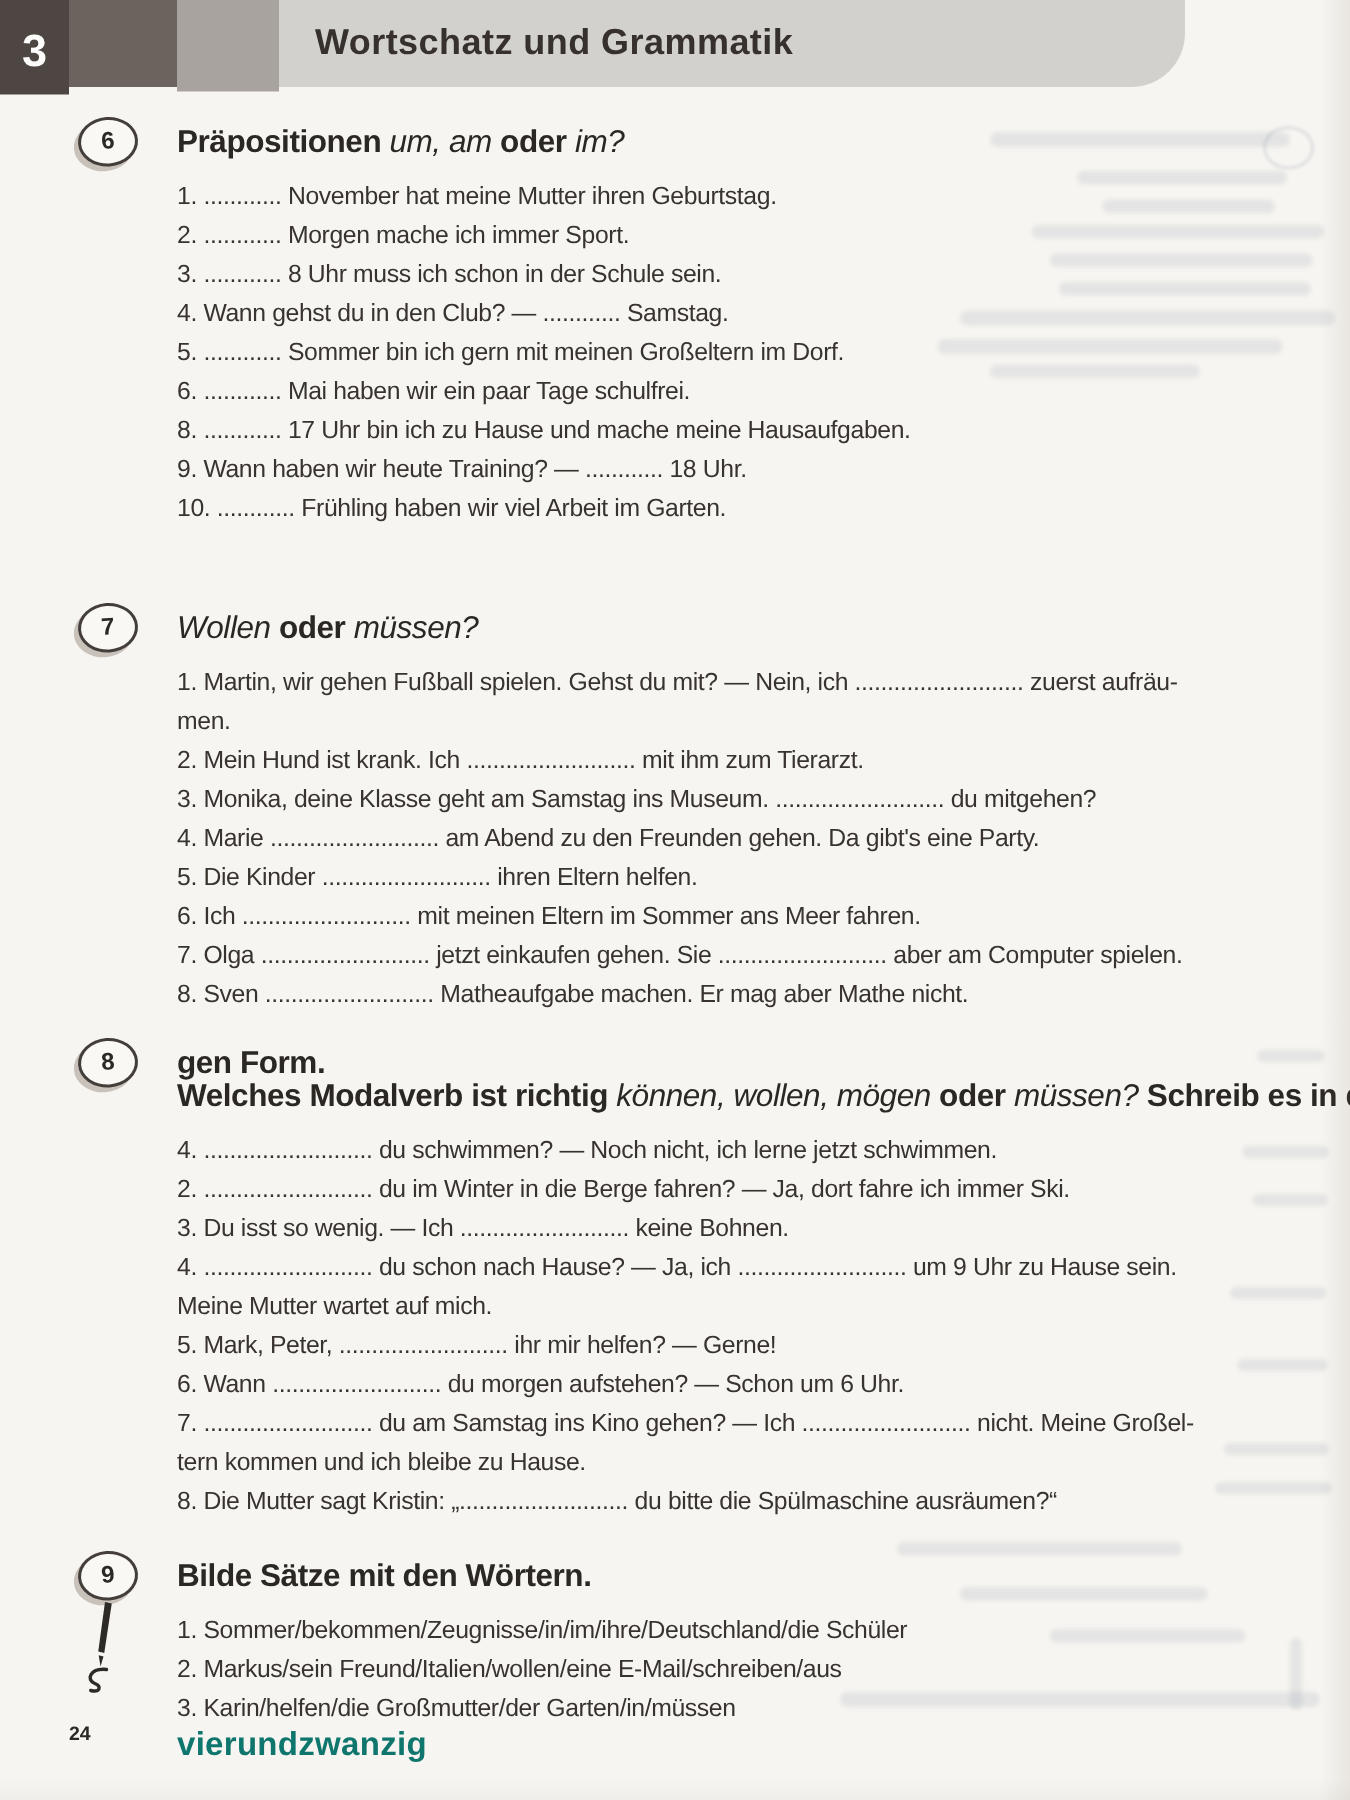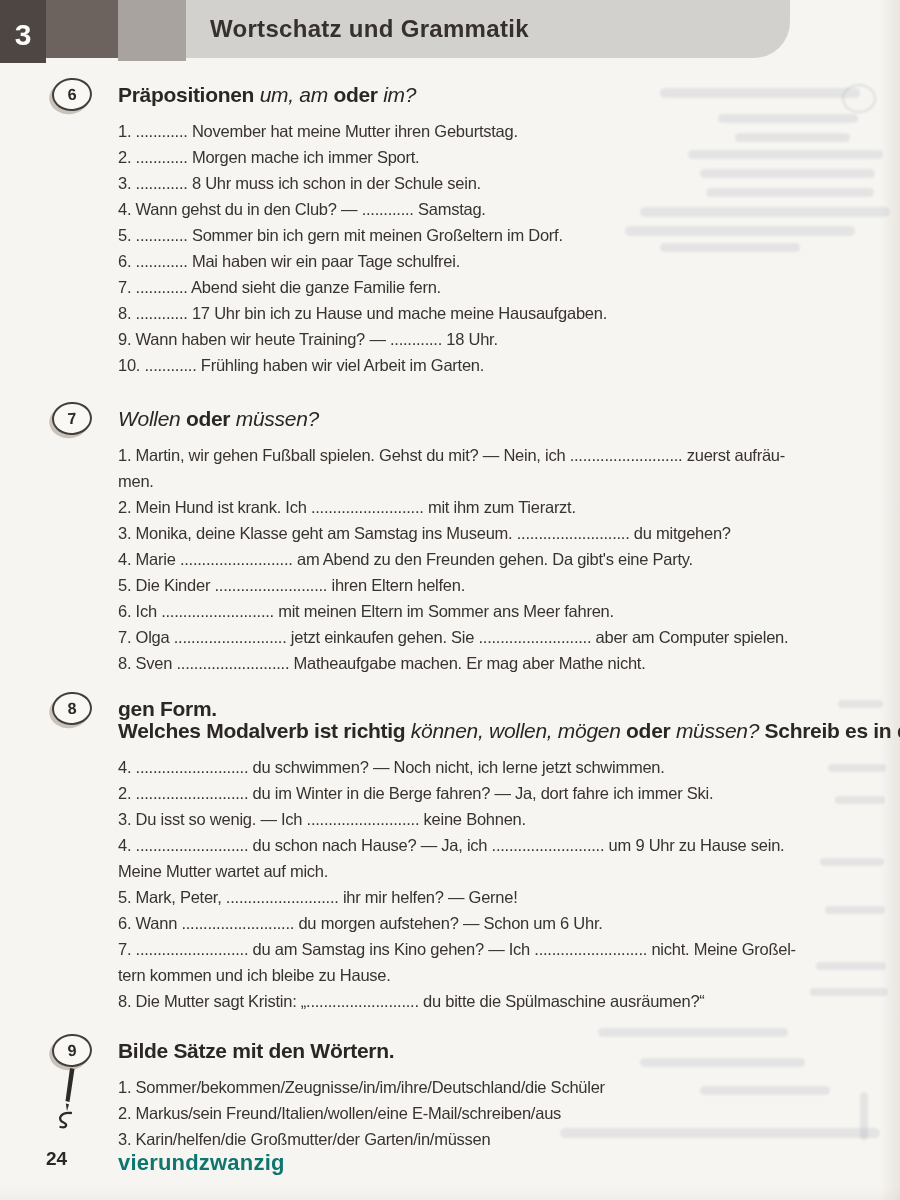--- a/index.html
+++ b/index.html
@@ -29,21 +29,21 @@
   }
   .title-line{font-size:21px;line-height:22px;letter-spacing:-.3px;color:#2b2723;white-space:nowrap;}
   .title-line .b{font-weight:700;}
   .title-line .i{font-style:italic;}
   .items{margin-top:12px;}
   .item-line{font-size:16.5px;line-height:26px;letter-spacing:-.25px;color:#38332e;white-space:nowrap;}
   
   .pencil{position:absolute;left:-64px;top:26px;width:30px;height:64px;}
   
   .footer{position:absolute;left:46px;top:1148px;width:500px;height:24px;}
-  .footer-num{position:absolute;left:0;top:0;font-weight:700;font-size:19px;color:#2c2824;}
+  .footer-num{position:absolute;left:0;top:0;font-weight:700;font-size:13px;color:#2c2824;}
   .footer-word{position:absolute;left:72px;top:2px;font-weight:700;font-size:22px;letter-spacing:.2px;color:#0f766e;}
   
   .smudge{position:absolute;background:rgba(138,150,168,.17);filter:blur(1.3px);border-radius:5px;}
   .smudge-circle{position:absolute;border:2px solid rgba(138,150,168,.22);border-radius:50%;filter:blur(1px);background:transparent;}
   .edge-right{position:absolute;right:0;top:0;width:20px;height:100%;
     background:linear-gradient(to right,rgba(110,100,90,0),rgba(110,100,90,.10));}
   .edge-bottom{position:absolute;left:0;bottom:0;width:100%;height:14px;
     background:linear-gradient(to bottom,rgba(110,100,90,0),rgba(110,100,90,.05));}
 </style>
 </head>
@@ -92,21 +92,20 @@
     <div class="ex-title">
         <div class="title-line"><span class="b">Präpositionen </span><span class="i">um, am </span><span class="b">oder </span><span class="i">im?</span></div>
       </div>
     <div class="items">
         <div class="item-line">1. ............ November hat meine Mutter ihren Geburtstag.</div>
         <div class="item-line">2. ............ Morgen mache ich immer Sport.</div>
         <div class="item-line">3. ............ 8 Uhr muss ich schon in der Schule sein.</div>
         <div class="item-line">4. Wann gehst du in den Club? — ............ Samstag.</div>
         <div class="item-line">5. ............ Sommer bin ich gern mit meinen Großeltern im Dorf.</div>
         <div class="item-line">6. ............ Mai haben wir ein paar Tage schulfrei.</div>
-        <div class="item-line">7. ............ Abend sieht die ganze Familie fern.</div>
         <div class="item-line">8. ............ 17 Uhr bin ich zu Hause und mache meine Hausaufgaben.</div>
         <div class="item-line">9. Wann haben wir heute Training? — ............ 18 Uhr.</div>
         <div class="item-line">10. ............ Frühling haben wir viel Arbeit im Garten.</div>
       </div>
   </section>
 
   <section class="ex" id="ex7">
     <div class="circle-num">7</div>
     <div class="ex-title">
         <div class="title-line"><span class="i">Wollen </span><span class="b">oder </span><span class="i">müssen?</span></div>

